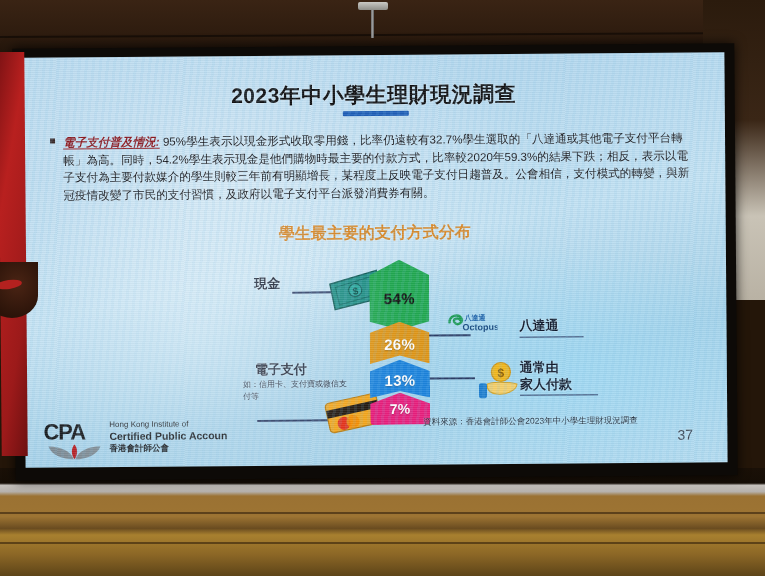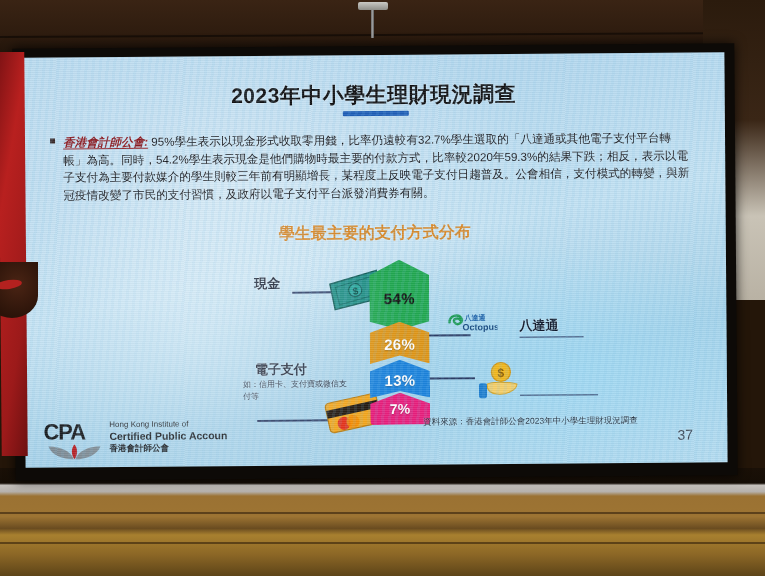--- a/index.html
+++ b/index.html
@@ -196,21 +196,21 @@
 
   <div id="bezel">
 
     <div id="slide">
 
       <div class="slide-title">2023年中小學生理財現況調查</div>
       <div class="title-rule"></div>
 
       <div class="body-block">
         <span class="bullet-sq"></span>
-        <span class="lede">香港會計師公會:</span><span> 95%學生表示以現金形式收取零用錢，比率仍遠較有32.7%學生選取的「八達通或其他電子支付平台轉帳」為高。同時，54.2%學生表示現金是他們購物時最主要的付款方式，比率較2020年59.3%的結果下跌；相反，表示以電子支付為主要付款媒介的學生則較三年前有明顯增長，某程度上反映電子支付日趨普及。公會相信，支付模式的轉變，與新冠疫情改變了市民的支付習慣，及政府以電子支付平台派發消費券有關。</span>
+        <span class="lede">電子支付普及情況:</span><span> 95%學生表示以現金形式收取零用錢，比率仍遠較有32.7%學生選取的「八達通或其他電子支付平台轉帳」為高。同時，54.2%學生表示現金是他們購物時最主要的付款方式，比率較2020年59.3%的結果下跌；相反，表示以電子支付為主要付款媒介的學生則較三年前有明顯增長，某程度上反映電子支付日趨普及。公會相信，支付模式的轉變，與新冠疫情改變了市民的支付習慣，及政府以電子支付平台派發消費券有關。</span>
       </div>
 
       <div class="chart-title">學生最主要的支付方式分布</div>
 
       <div class="lead" style="left:268px;top:236px;width:40px;"></div>
       <div class="lead" style="left:352px;top:236px;width:16px;"></div>
       <div class="lead" style="left:404px;top:280px;width:42px;"></div>
       <div class="lead" style="left:404px;top:323px;width:46px;"></div>
       <div class="lead" style="left:232px;top:364px;width:72px;"></div>
       <div class="lead" style="left:350px;top:358px;width:18px;"></div>
@@ -266,20 +266,24 @@
       </div>
 
       <div class="lbl lbl-cash">現金</div>
 
       <div class="lbl lbl-epay">電子支付</div>
       <div class="lbl-epay-sub">如：信用卡、支付寶或微信支付等</div>
 
       <div class="lbl lbl-octopus">八達通</div>
       <div class="lbl-underline" style="left:495px;top:283px;width:64px;"></div>
 
+      <div class="lbl lbl-family">
+        <div>通常由</div>
+        <div>家人付款</div>
+      </div>
       <div class="lbl-underline" style="left:495px;top:341px;width:78px;"></div>
 
       <div class="source-note">資料來源：香港會計師公會2023年中小學生理財現況調查</div>
 
       <div class="cpa-logo">
         <div class="cpa-mark">CPA</div>
         <div class="cpa-leaf">
           <svg viewBox="0 0 56 16" width="56" height="16" aria-hidden="true">
             <path d="M2 2 C14 2, 25 7, 27 15 C17 15, 5 11, 2 2 Z" fill="#7f8c95"></path>
             <path d="M54 2 C42 2, 31 7, 29 15 C39 15, 51 11, 54 2 Z" fill="#7f8c95"></path>

